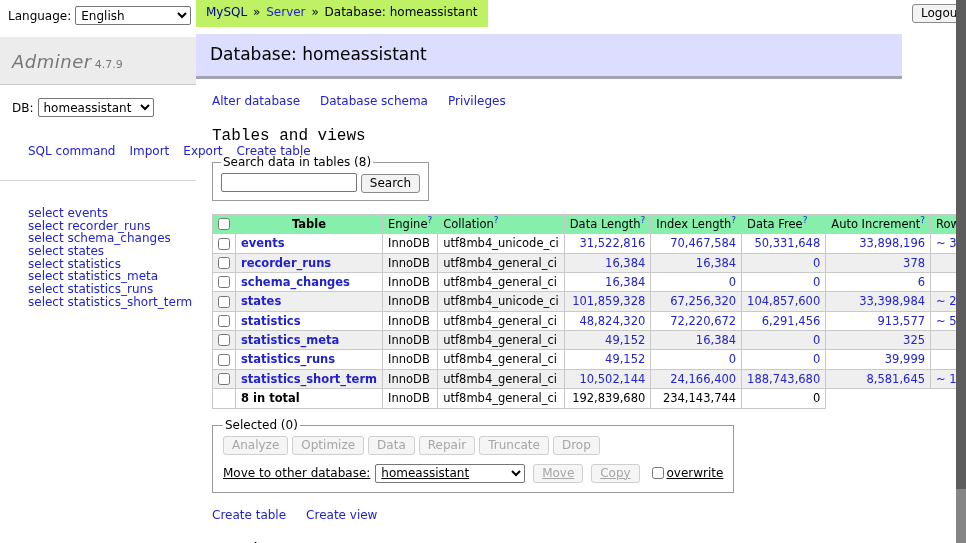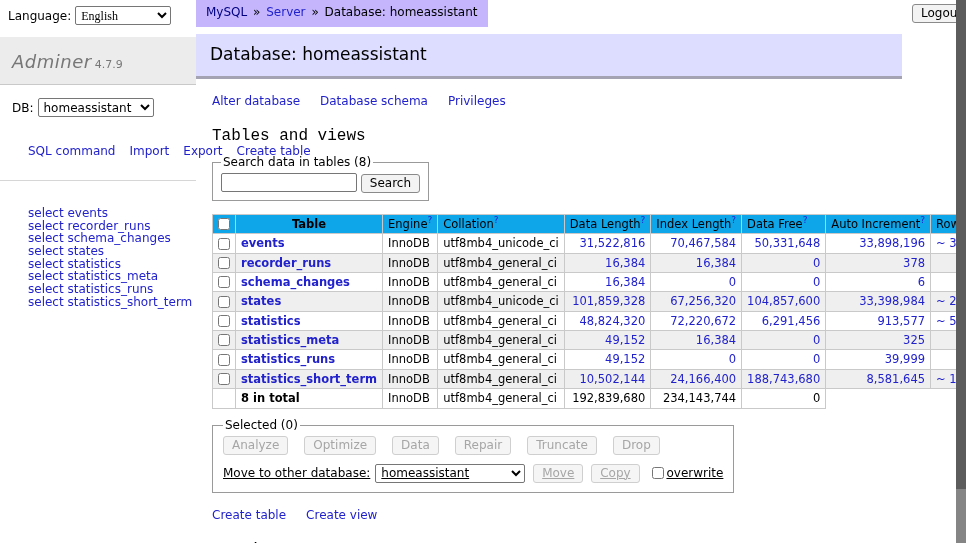--- a/index.html
+++ b/index.html
@@ -16,21 +16,21 @@
   .layout { display: flex; align-items: flex-start; }
 
   
   #sidebar { width: 196px; flex: 0 0 196px; }
   .lang-row { margin: 0; padding: 6px 8px 7px; white-space: nowrap; }
   .lang-row label { margin-right: 4px; }
   select {
     font-family: inherit; font-size: 12px; background: #fff;
     border: 1px solid #767676; border-radius: 2px; height: 19px; padding: 0 1px;
   }
-  #language-select { width: 96px; font-family: Liberation Serif, serif; }
+  #language-select { width: 116px; }
   #db-select { width: 116px; }
   #move-select { width: 150px; }
   h1#logo-bar {
     margin: 5px 0 0; padding: 8px 12px 9px;
     background: #ececec; border-bottom: 1px solid #c9c9c9;
     font-weight: normal;
   }
   h1#logo-bar .logo { font-size: 18px; font-style: italic; color: #777; letter-spacing: .5px; }
   h1#logo-bar .version { font-size: 11px; color: #777; margin-left: 3px; margin-top: 20px; }
   .db-row { margin: 0; padding: 13px 12px 2px; }
@@ -38,21 +38,21 @@
   .links { margin: 16px; padding: 8px 12px 4px; line-height: 1.4; }
   .links a { margin-right: 14px; white-space: nowrap; }
   .divider { border-top: 1px solid #d6d6d6; margin: 9px 0 0; }
   #table-list { padding-top: 10px; }
   #table-list a { display: block; margin: 0; line-height: 12.7px; }
 
   
   #main { width: 706px; flex: 0 0 706px; position: relative; }
   #breadcrumb {
     display: inline-block; margin: 0; padding: 5px 10px 7px;
-    background: #c4b5fd; white-space: nowrap;
+    background: #bef264; white-space: nowrap;
   }
   #breadcrumb .sep { color: #000; margin: 0 2px; }
   h2#page-title {
     margin: 7px 0 0; padding: 10px 14px 11px;
     background: #ddddff; border-bottom: 3px solid #a3a3b4;
     font-size: 17px; font-weight: normal;
   }
   .object-links { margin: 15px 0 0 16px; }
   .object-links a { margin-right: 20px; }
   h3 { font-size: 16px; font-weight: normal; margin: 17px 0 0 16px; font-family: Liberation Mono, monospace; }
@@ -75,36 +75,36 @@
   #logout-button { position: absolute; top: 4px; left: 912px; }
 
   
   table#tables-table {
     margin: 13px 0 0 16px; border-collapse: collapse; font-size: 11.5px;
   }
   #tables-table th, #tables-table td {
     border: 1px solid #c9c9c9; padding: 2px 5px; height: 14px;
     white-space: nowrap; text-align: left; vertical-align: middle;
   }
-  #tables-table thead th, #tables-table thead td { background: #0ea5e9; font-weight: normal; }
+  #tables-table thead th, #tables-table thead td { background: #86efac; font-weight: normal; }
   #tables-table thead th.col-table { font-weight: bold; text-align: center; min-width: 118px; }
   #tables-table td.check, #tables-table th.check { width: 20px; text-align: center; padding: 1px 3px; }
   #tables-table td.name a { font-weight: bold; }
   #tables-table td.num { text-align: right; }
   #tables-table td.num a { color: #2222cc; }
   #tables-table tbody tr:nth-child(even) { background: #efefef; }
   #tables-table tfoot td { background: #fff; }
   #tables-table tfoot td.label { font-weight: bold; }
   #tables-table tfoot td.num { color: #000; }
   sup { font-size: 9px; line-height: 0; }
   input[type="checkbox"] { width: 12px; height: 12px; margin: 1px 2px; vertical-align: middle; }
 
   
   #selected-fieldset { padding: 3px 10px 9px; }
-  #selected-buttons button { margin-right: 16px; }
+  #selected-buttons button { margin-right: 4px; }
   .move-row { margin-top: 9px; white-space: nowrap; }
   .move-row > * { vertical-align: middle; text-decoration: underline; }
   .move-row span.lbl { margin-right: 5px; }
   .move-row button { margin-left: 4px; }
   .move-row label { margin-left: 7px; }
 
   
   #scrollbar { position: absolute; top: 0; right: 0; width: 10px; height: 543px; background: #858585; }
   #scroll-thumb { width: 10px; height: 489px; background: #5c5c5c; }
 </style>

